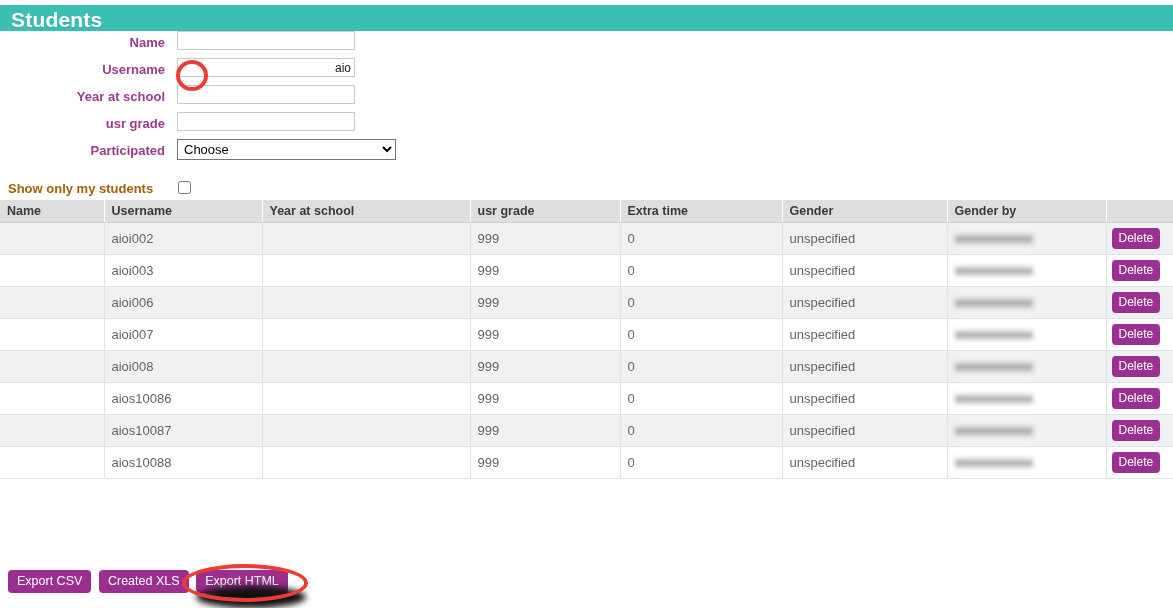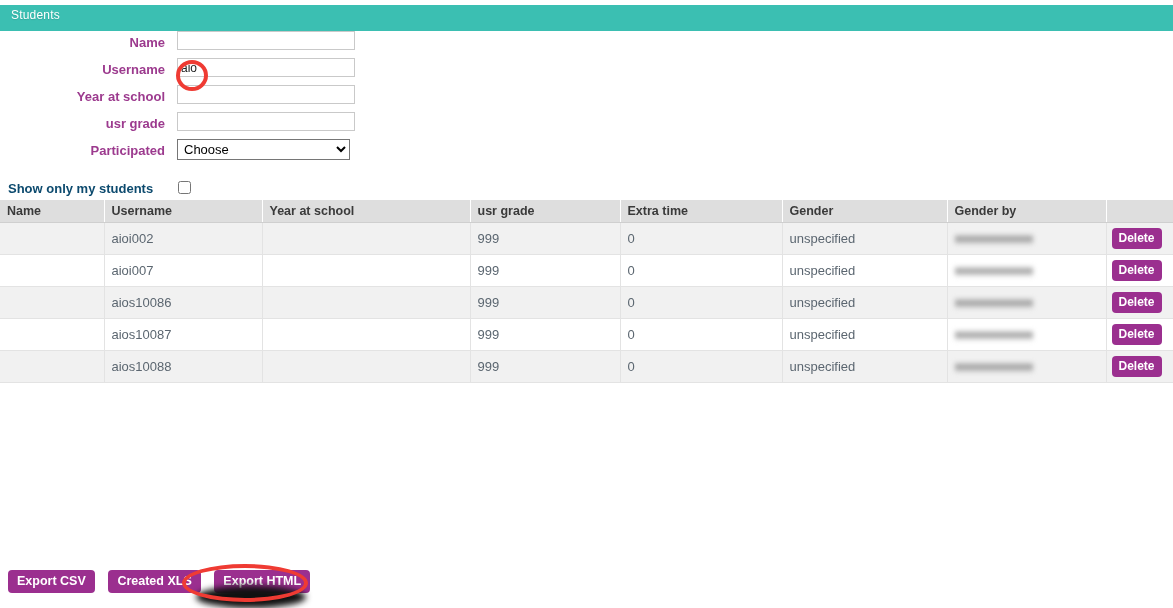--- a/index.html
+++ b/index.html
@@ -22,22 +22,22 @@
   .page-header {
     position: absolute;
     left: 0; top: 5px;
     width: 1173px; height: 26px;
     background: #3bbfb2;
     box-sizing: border-box;
   }
   .page-header-title {
     position: absolute;
     left: 11px; top: 3px;
-    font-size: 12px;
-    font-weight: normal;
+    font-size: 21px;
+    font-weight: bold;
     color: #ffffff;
     letter-spacing: .2px;
     text-shadow: 0 1px 1px rgba(0,0,0,.12);
   }
 
   
   .filter-form {
     position: absolute;
     left: 0; top: 31px;
     width: 420px;
@@ -62,25 +62,26 @@
     width: 178px;
     height: 19px;
     box-sizing: border-box;
     border: 1px solid #c9c9c9;
     background: #ffffff;
     font-family: "Liberation Sans", sans-serif;
     font-size: 12px;
     color: #222;
     padding: 0 3px;
     outline: none;
+    text-align: right;
   }
   .form-select {
     position: absolute;
     left: 177px; top: 0;
-    width: 173px;
+    width: 219px;
     height: 21px;
     box-sizing: border-box;
     border: 1px solid #767676;
     background: #ffffff;
     font-family: "Liberation Sans", sans-serif;
     font-size: 13px;
     color: #000;
     padding: 0 2px;
   }
 
@@ -89,21 +90,21 @@
     position: absolute;
     left: 0; top: 178px;
     width: 420px;
     height: 22px;
   }
   .myrow-label {
     position: absolute;
     left: 8px; top: 3px;
     font-size: 13px;
     font-weight: bold;
-    color: #0c4a6e;
+    color: #a16207;
     white-space: nowrap;
   }
   .myrow-check {
     position: absolute;
     left: 178px; top: 3px;
     width: 13px; height: 13px;
     margin: 0;
   }
 
   
@@ -171,38 +172,38 @@
   }
 
   .btn {
     display: inline-block;
     background: #9b2f8f;
     color: #ffffff;
     border: none;
     border-radius: 4px;
     font-family: "Liberation Sans", sans-serif;
     font-size: 12px;
-    font-weight: bold;
+    font-weight: normal;
     padding: 4px 8px 5px;
     line-height: 12px;
     cursor: pointer;
     white-space: nowrap;
   }
   .btn-delete { padding: 4px 7px 5px; }
 
   
   .export-bar {
     position: absolute;
     left: 8px; top: 570px;
     height: 24px;
   }
   .export-bar .btn {
     font-size: 12.5px;
     padding: 5px 9px 6px;
-    margin-right: 10px;
+    margin-right: 4px;
   }
 
   
   .annot-ellipse {
     position: absolute;
     border: 4px solid #ef3b33;
     border-radius: 50%;
     box-sizing: border-box;
     pointer-events: none;
   }
@@ -298,21 +299,51 @@
         <td>aioi002</td>
         <td></td>
         <td>999</td>
         <td>0</td>
         <td>unspecified</td>
         <td><span class="redacted"></span></td>
         <td class="cell-action"><button class="btn btn-delete">Delete</button></td>
       </tr>
       <tr>
         <td></td>
+        <td>aioi003</td>
+        <td></td>
+        <td>999</td>
+        <td>0</td>
+        <td>unspecified</td>
+        <td><span class="redacted"></span></td>
+        <td class="cell-action"><button class="btn btn-delete">Delete</button></td>
+      </tr>
+      <tr>
+        <td></td>
+        <td>aioi006</td>
+        <td></td>
+        <td>999</td>
+        <td>0</td>
+        <td>unspecified</td>
+        <td><span class="redacted"></span></td>
+        <td class="cell-action"><button class="btn btn-delete">Delete</button></td>
+      </tr>
+      <tr>
+        <td></td>
         <td>aioi007</td>
+        <td></td>
+        <td>999</td>
+        <td>0</td>
+        <td>unspecified</td>
+        <td><span class="redacted"></span></td>
+        <td class="cell-action"><button class="btn btn-delete">Delete</button></td>
+      </tr>
+      <tr>
+        <td></td>
+        <td>aioi008</td>
         <td></td>
         <td>999</td>
         <td>0</td>
         <td>unspecified</td>
         <td><span class="redacted"></span></td>
         <td class="cell-action"><button class="btn btn-delete">Delete</button></td>
       </tr>
       <tr>
         <td></td>
         <td>aios10086</td>

